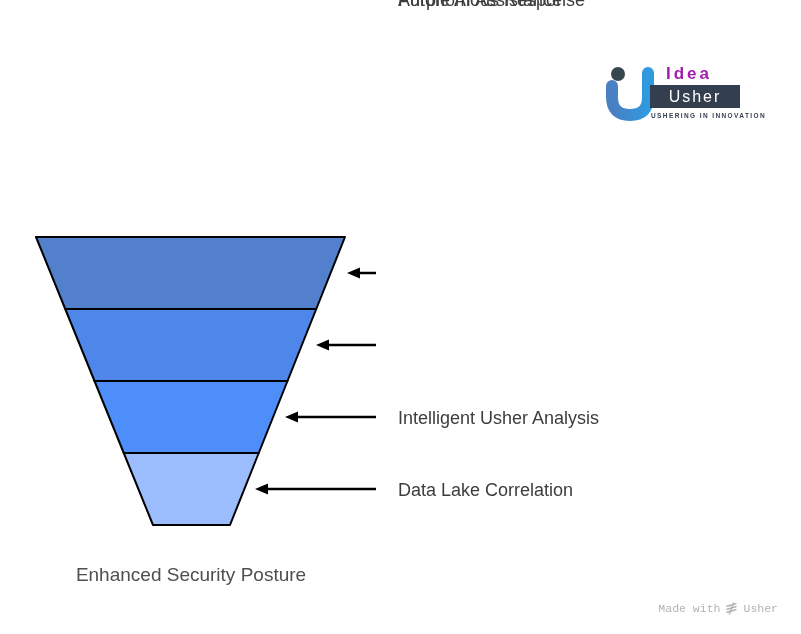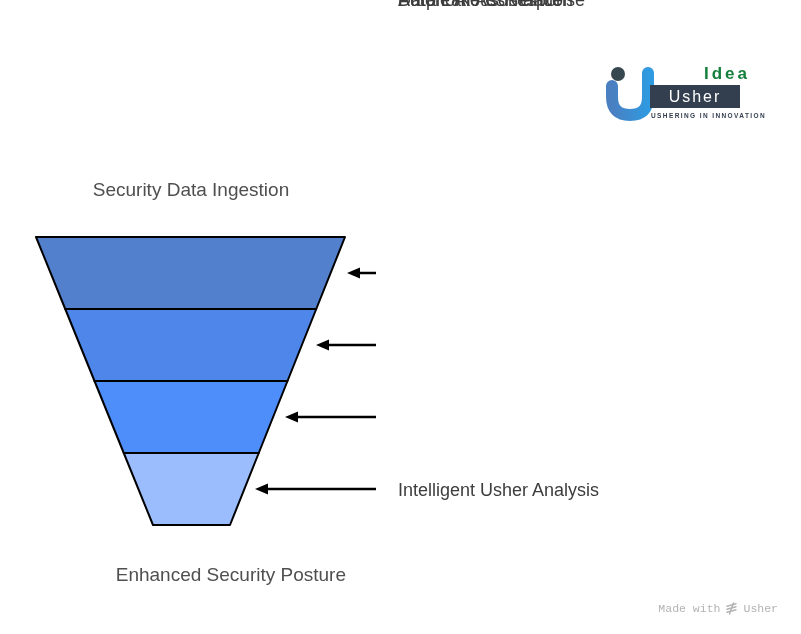--- a/index.html
+++ b/index.html
@@ -6,40 +6,40 @@
   body{
     width:801px;height:634px;position:relative;background:#ffffff;
     font-family:"Liberation Sans", sans-serif;overflow:hidden;
   }
   .stage{position:absolute;left:0;top:0;width:801px;height:634px;}
 
   
   .logo{position:absolute;left:598px;top:57px;width:150px;height:70px;}
   .logo-mono{position:absolute;left:0;top:0;}
   .brand-top{
-    position:absolute;left:60px;top:7px;width:92px;height:20px;
-    font-size:17px;font-weight:700;letter-spacing:3px;color:#15803d;text-align:right;
+    position:absolute;left:68px;top:7px;width:92px;height:20px;
+    font-size:17px;font-weight:700;letter-spacing:3px;color:#a21caf;
   }
   .brand-box{
     position:absolute;left:52px;top:28px;width:90px;height:23px;
     background:#333e4e;color:#ffffff;display:flex;align-items:center;justify-content:center;
     font-size:16px;font-weight:400;letter-spacing:2px;
   }
   .brand-tagline{
     position:absolute;left:53px;top:55px;width:96px;
     font-size:6.5px;font-weight:700;letter-spacing:1.4px;color:#333e4e;white-space:nowrap;
   }
 
   
   .funnel-title{
     position:absolute;left:36px;top:179px;width:310px;text-align:center;
     font-size:19px;color:#4f4f4f;
   }
   .funnel-caption{
-    position:absolute;left:36px;top:564px;width:310px;text-align:right;
+    position:absolute;left:36px;top:564px;width:310px;text-align:center;
     font-size:19px;color:#4f4f4f;
   }
   .seg-label{
     position:absolute;left:398px;transform:translateY(-50%);
     font-size:18px;color:#3d3d3d;white-space:nowrap;
   }
   .seg-label:nth-of-type(1){top:274px;}
   .seg-label:nth-of-type(2){top:346px;}
   .seg-label:nth-of-type(3){top:418px;}
   .seg-label:nth-of-type(4){top:490px;}
@@ -88,21 +88,20 @@
         </linearGradient>
       </defs>
       <circle cx="20" cy="17" r="7" fill="#37474f"></circle>
       <path d="M 14 29 L 14 40 Q 14 58 32 58 Q 50 58 50 40 L 50 16" fill="none" stroke="url(#ug)" stroke-width="12" stroke-linecap="round"></path>
     </svg>
     <div class="brand-top">Idea</div>
     <div class="brand-box">Usher</div>
     <div class="brand-tagline">USHERING IN INNOVATION</div>
   </div>
 
-  <div class="funnel-title">Security Data Ingestion</div>
   <div class="funnel-caption">Enhanced Security Posture</div>
 
   <div class="seg-label">Intelligent Usher Analysis</div>
   <div class="seg-label">Data Lake Correlation</div>
   <div class="seg-label">Autonomous Response</div>
   <div class="seg-label">Purple AI Assistance</div>
 
   <div class="watermark">
     <span>Made with</span>
     <svg class="napkin-icon" viewBox="0 0 13 13">

